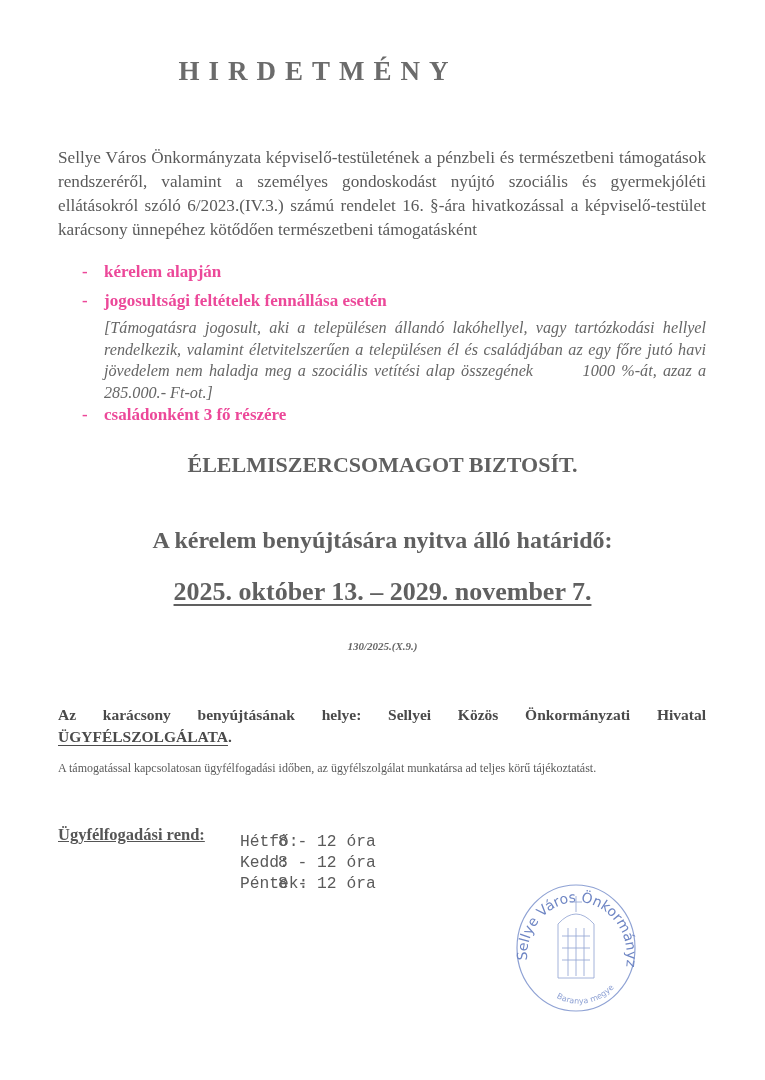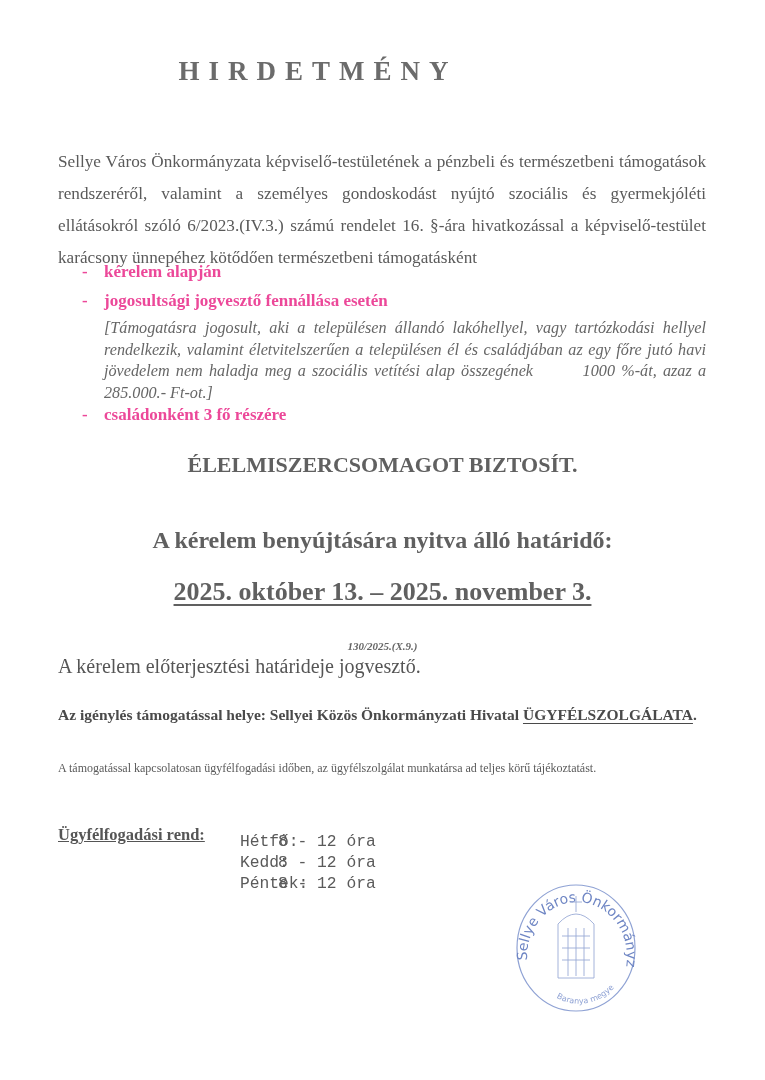--- a/index.html
+++ b/index.html
@@ -3,21 +3,21 @@
 <meta charset="utf-8">
 <style>
   html, body { margin: 0; padding: 0; background: #ffffff; }
   body { width: 765px; height: 1080px; position: relative; overflow: hidden;
          font-family: "DejaVu Serif", "Liberation Serif", serif; color: #555555; }
   .page { position: absolute; left: 0; top: 0; width: 765px; height: 1080px; }
   .title { position: absolute; top: 56px; left: 0; width: 636px; text-align: center;
            font-family: "Liberation Serif", serif; font-weight: bold; font-size: 27px;
            letter-spacing: 9px; color: #6b6b6b; }
   .intro { position: absolute; left: 58px; top: 146px; width: 648px;
-           font-family: "Liberation Serif", serif; font-size: 17.2px; line-height: 32px;
+           font-family: "Liberation Serif", serif; font-size: 17.2px; line-height: 24px;
            text-align: justify; color: #5a5a5a; }
   .bullet { position: absolute; left: 82px; font-family: "Liberation Serif", serif;
             font-weight: bold; font-size: 17px; color: #ec4899; }
   .bullet .dash { display: inline-block; width: 22px; }
   .cond { position: absolute; left: 104px; top: 318px; width: 602px;
           font-family: "Liberation Serif", serif; font-style: italic; font-size: 16.2px;
           line-height: 21.5px; text-align: justify; color: #666666; }
   .center { position: absolute; left: 0; width: 765px; text-align: center;
             font-family: "Liberation Serif", serif; font-weight: bold; color: #606060; }
   .h1 { top: 452px; font-size: 22px; }
@@ -51,38 +51,37 @@
 <div class="page">
 
   <div class="title">HIRDETMÉNY</div>
 
   <div class="intro">Sellye Város Önkormányzata képviselő-testületének a pénzbeli és természetbeni támogatások rendszeréről, valamint a személyes gondoskodást nyújtó szociális és gyermekjóléti ellátásokról szóló 6/2023.(IV.3.) számú rendelet 16. §-ára hivatkozással a képviselő-testület karácsony ünnepéhez kötődően természetbeni támogatásként</div>
 
   <div class="bullet" style="top:262px;">
     <span class="dash">-</span><span>kérelem alapján</span>
   </div>
   <div class="bullet" style="top:291px;">
-    <span class="dash">-</span><span>jogosultsági jogvesztő fennállása esetén</span>
+    <span class="dash">-</span><span>jogosultsági feltételek fennállása esetén</span>
   </div>
 
   <div class="cond" style="white-space: pre-wrap; font-family: Liberation Serif, serif;">[Támogatásra jogosult, aki a településen állandó lakóhellyel, vagy tartózkodási hellyel rendelkezik, valamint életvitelszerűen a településen él és családjában az egy főre jutó havi jövedelem nem haladja meg a szociális vetítési alap összegének        1000 %-át, azaz a 285.000.- Ft-ot.]</div>
 
   <div class="bullet" style="top:405px;">
     <span class="dash">-</span><span>családonként 3 fő részére</span>
   </div>
 
   <div class="center h1">ÉLELMISZERCSOMAGOT BIZTOSÍT.</div>
   <div class="center h2">A kérelem benyújtására nyitva álló határidő:</div>
-  <div class="center h3">2025. október 13. – 2025. november 3.</div>
+  <div class="center h3">2025. október 13. – 2029. november 7.</div>
   <div class="center ref">130/2025.(X.9.)</div>
 
-  <div class="deadline">A kérelem előterjesztési határideje jogvesztő.</div>
 
   <div class="place">
-    <span>Az igénylés támogatással helye: Sellyei Közös Önkormányzati Hivatal </span><u>ÜGYFÉLSZOLGÁLATA</u><span>.</span>
+    <span>Az karácsony benyújtásának helye: Sellyei Közös Önkormányzati Hivatal </span><u>ÜGYFÉLSZOLGÁLATA</u><span>.</span>
   </div>
 
   <div class="info">A támogatással kapcsolatosan ügyfélfogadási időben, az ügyfélszolgálat munkatársa ad teljes körű tájékoztatást.</div>
 
   <div class="sched-label">Ügyfélfogadási rend:</div>
 
   <div class="sched">
     <div class="sched-row">
       <span class="day">Hétfő:</span>
       <span class="hrs center-h" style="left:50px;">8 - 12 óra</span>

